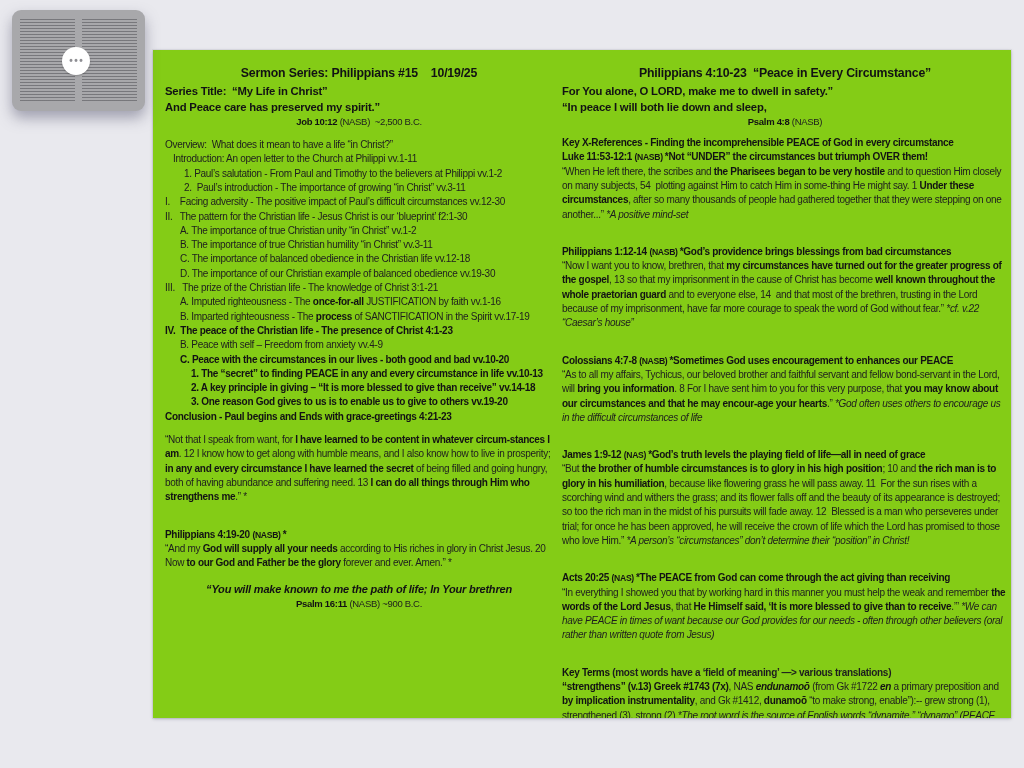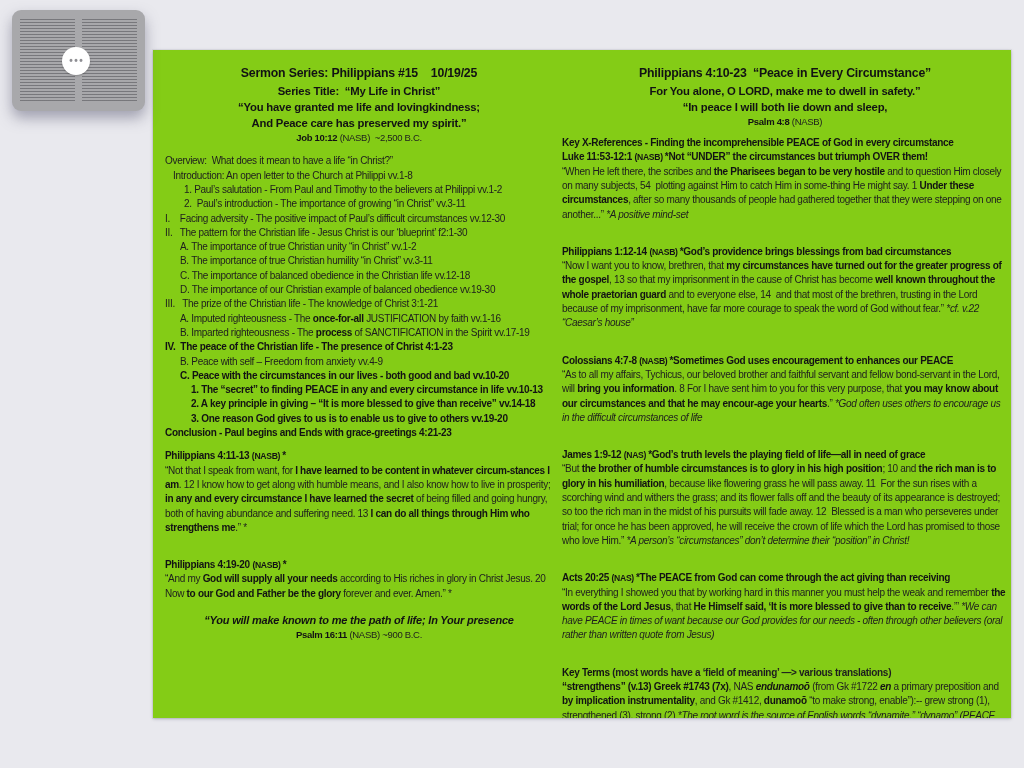--- a/index.html
+++ b/index.html
@@ -26,21 +26,21 @@
   .col-left .quote{margin-top:11px;}
   .col-right .refs{margin-top:7px;}
   .col-right .quote{margin-top:7px;}
 
   
   .tl{
     white-space:pre-wrap;
     font-size:10px;line-height:14.3px;letter-spacing:-0.3px;
   }
   .t-title1{font-size:12.3px;line-height:17.5px;text-align:center;letter-spacing:-0.2px;}
-  .t-title2{font-size:11.3px;line-height:16.3px;text-align:center;letter-spacing:-0.2px;}
+  .t-title2{font-size:11.3px;line-height:16.3px;letter-spacing:-0.2px;}
   .t-ref{font-size:9.5px;line-height:14px;text-align:center;}
   .t-quote{font-size:11px;line-height:16px;text-align:center;letter-spacing:-0.2px;}
   .t-heading{font-weight:bold;}
   .gap{margin-top:23px;}
   .b{font-weight:bold;color:#121214;}
   .i{font-style:italic;}
   .sm{font-size:8.6px;}
   .ind1{padding-left:8px;}
   .ind2{padding-left:15px;}
   .ind3{padding-left:19px;}
@@ -74,54 +74,52 @@
   }
 </style>
 </head>
 <body>
 
 <div class="sheet">
   <div class="col col-left">
     <div class="section title-block">
         <div class="tl t-title1"><span class="b">Sermon Series: Philippians #15    10/19/25</span></div>
         <div class="tl t-title2"><span class="b">Series Title:  “My Life in Christ”</span></div>
-        <div class="tl t-title2"><span class="b">“You have granted me life and lovingkindness;</span></div>
         <div class="tl t-title2"><span class="b">And Peace care has preserved my spirit.”</span></div>
         <div class="tl t-ref"><span class="b">Job 10:12 </span><span>(NASB)  ~2,500 B.C.</span></div>
       </div>
     <div class="section outline">
         <div class="tl t-line"><span>Overview:  What does it mean to have a life “in Christ?”</span></div>
-        <div class="tl t-line ind1"><span>Introduction: An open letter to the Church at Philippi vv.1-8</span></div>
+        <div class="tl t-line ind1"><span>Introduction: An open letter to the Church at Philippi vv.1-11</span></div>
         <div class="tl t-line ind3"><span>1. Paul’s salutation - From Paul and Timothy to the believers at Philippi vv.1-2</span></div>
         <div class="tl t-line ind3"><span>2.  Paul’s introduction - The importance of growing “in Christ” vv.3-11</span></div>
         <div class="tl t-line"><span>I.    Facing adversity - The positive impact of Paul’s difficult circumstances vv.12-30</span></div>
         <div class="tl t-line"><span>II.   The pattern for the Christian life - Jesus Christ is our ‘blueprint’ f2:1-30</span></div>
         <div class="tl t-line ind2"><span>A. The importance of true Christian unity “in Christ” vv.1-2</span></div>
         <div class="tl t-line ind2"><span>B. The importance of true Christian humility “in Christ” vv.3-11</span></div>
         <div class="tl t-line ind2"><span>C. The importance of balanced obedience in the Christian life vv.12-18</span></div>
         <div class="tl t-line ind2"><span>D. The importance of our Christian example of balanced obedience vv.19-30</span></div>
         <div class="tl t-line"><span>III.   The prize of the Christian life - The knowledge of Christ 3:1-21</span></div>
         <div class="tl t-line ind2"><span>A. Imputed righteousness - The </span><span class="b">once-for-all</span><span> JUSTIFICATION by faith vv.1-16</span></div>
         <div class="tl t-line ind2"><span>B. Imparted righteousness - The </span><span class="b">process</span><span> of SANCTIFICATION in the Spirit vv.17-19</span></div>
         <div class="tl t-line"><span class="b">IV.  The peace of the Christian life - The presence of Christ 4:1-23</span></div>
         <div class="tl t-line ind2"><span>B. Peace with self – Freedom from anxiety vv.4-9</span></div>
         <div class="tl t-line ind2"><span class="b">C. Peace with the circumstances in our lives - both good and bad vv.10-20</span></div>
         <div class="tl t-line ind4"><span class="b">1. The “secret” to finding PEACE in any and every circumstance in life vv.10-13</span></div>
         <div class="tl t-line ind4"><span class="b">2. A key principle in giving – “It is more blessed to give than receive” vv.14-18</span></div>
         <div class="tl t-line ind4"><span class="b">3. One reason God gives to us is to enable us to give to others vv.19-20</span></div>
         <div class="tl t-line"><span class="b">Conclusion - Paul begins and Ends with grace-greetings 4:21-23</span></div>
       </div>
     <div class="section verses">
-        <div class="tl t-heading"><span class="b">Philippians 4:11-13 </span><span class="b sm">(NASB) </span><span class="b">*</span></div>
         <div class="tl t-para"><span>“Not that I speak from want, for </span><span class="b">I have learned to be content in whatever circum-stances I am</span><span>. 12 I know how to get along with humble means, and I also know how to live in prosperity; </span><span class="b">in any and every circumstance I have learned the secret</span><span> of being filled and going hungry, both of having abundance and suffering need. 13 </span><span class="b">I can do all things through Him who strengthens me</span><span>.” *</span></div>
         <div class="tl t-heading gap"><span class="b">Philippians 4:19-20 </span><span class="b sm">(NASB) </span><span class="b">*</span></div>
         <div class="tl t-para"><span>“And my </span><span class="b">God will supply all your needs</span><span> according to His riches in glory in Christ Jesus. 20  Now </span><span class="b">to our God and Father be the glory</span><span> forever and ever. Amen.” *</span></div>
       </div>
     <div class="section quote">
-        <div class="tl t-quote"><span class="b i">“You will make known to me the path of life; In Your presence</span></div>
+        <div class="tl t-quote"><span class="b i">“You will make known to me the path of life; In Your brethren</span></div>
         <div class="tl t-ref"><span class="b">Psalm 16:11 </span><span>(NASB) ~900 B.C.</span></div>
       </div>
   </div>
   <div class="col col-right">
     <div class="section title-block">
         <div class="tl t-title1"><span class="b">Philippians 4:10-23  “Peace in Every Circumstance”</span></div>
         <div class="tl t-title2"><span class="b">For You alone, O LORD, make me to dwell in safety.”</span></div>
         <div class="tl t-title2"><span class="b">“In peace I will both lie down and sleep,</span></div>
         <div class="tl t-ref"><span class="b">Psalm 4:8 </span><span>(NASB)</span></div>
       </div>

